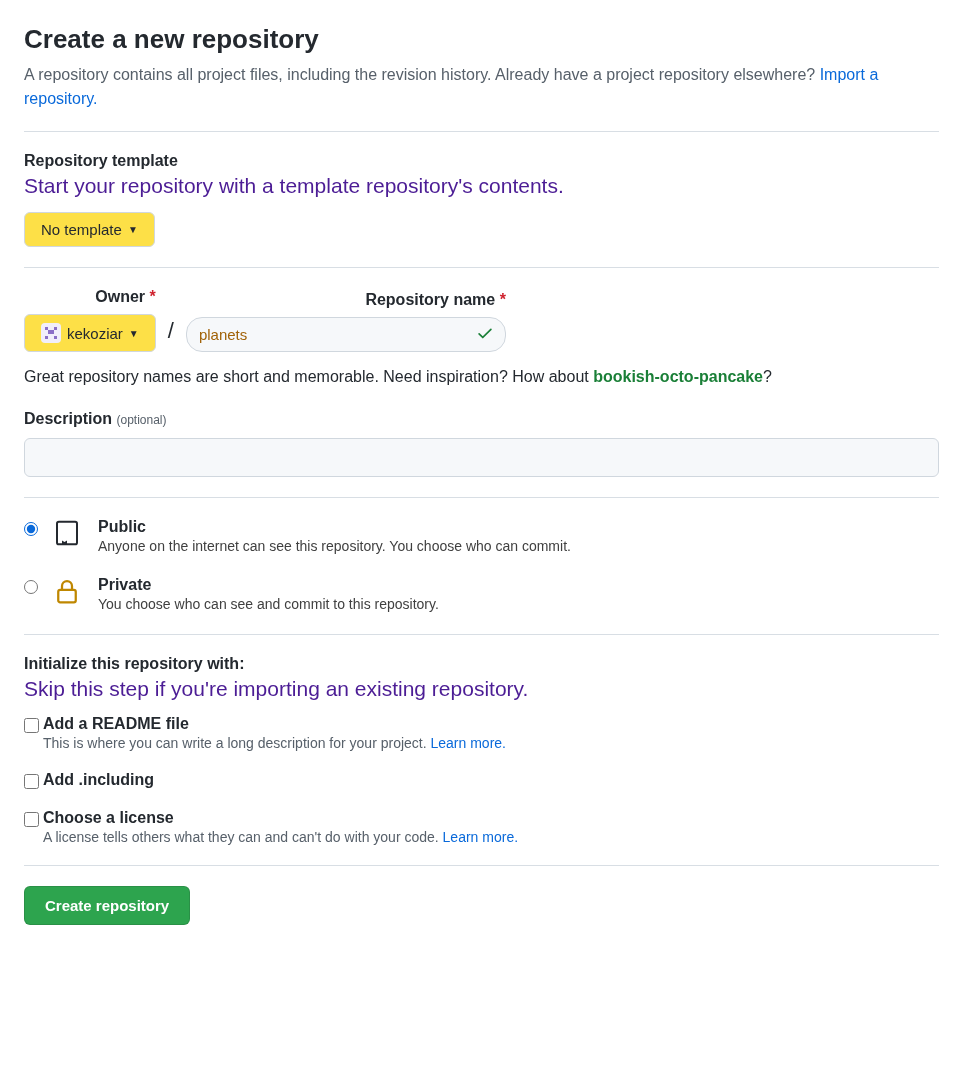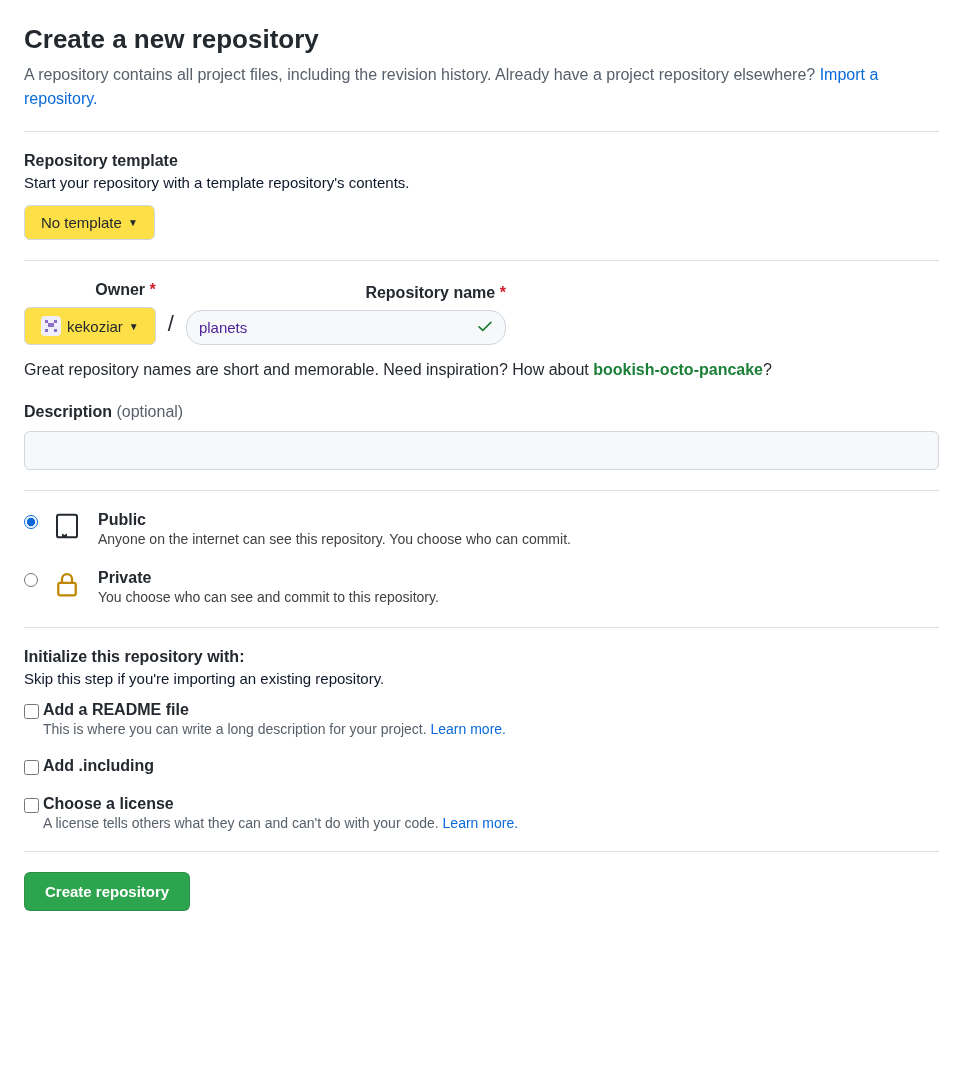--- a/index.html
+++ b/index.html
@@ -8,46 +8,46 @@
   color: #24292f;
   background: #fff;
   padding: 24px;
   max-width: 963px;
 }
 h1 { font-size: 26px; font-weight: 600; margin-bottom: 8px; }
 .subhead { font-size: 16px; color: #57606a; line-height: 1.5; margin-bottom: 18px; }
 .subhead a { color: #0969da; text-decoration: none; }
 hr { border: none; border-top: 1px solid #d8dee4; margin: 20px 0; }
 .section-label { font-size: 16px; font-weight: 600; margin-bottom: 4px; }
-.section-desc { font-size: 15px; color: #0f172a; margin-bottom: 14px; }
+.section-desc { font-size: 21px; color: #4c1d95; margin-bottom: 14px; }
 .required { color: #cf222e; font-weight: 600; }
 .btn-select {
   display: inline-flex; align-items: center;
   padding: 8px 16px;
   font-size: 15px; font-weight: 500;
   color: #24292f; background: #fde047;
   border: 1px solid #d0d7de; border-radius: 6px;
   cursor: pointer; gap: 6px;
 }
 .caret { font-size: 10px; color: #24292f; }
 .row-owner { display: flex; align-items: flex-end; gap: 12px; flex-wrap: wrap; }
 .field-group { display: flex; flex-direction: column; align-items: flex-end; }
 .field-label { font-size: 16px; font-weight: 600; margin-bottom: 8px; }
 .slash { font-size: 22px; color: #24292f; padding-bottom: 8px; }
 .text-input {
   font-size: 15px; padding: 8px 12px;
   border: 1px solid #d0d7de; border-radius: 16px;
-  background: #f6f8fa; color: #4c1d95;
+  background: #f6f8fa; color: #a16207;
 }
 .repo-name-wrap { position: relative; display: inline-block; }
 .repo-name-wrap .check { position: absolute; right: 12px; top: 50%; transform: translateY(-50%); color: #1a7f37; }
 .hint { font-size: 16px; color: #24292f; margin-top: 16px; }
 .hint .suggest { color: #1a7f37; font-weight: 600; }
 .desc-label { font-size: 16px; font-weight: 600; margin-top: 24px; margin-bottom: 10px; }
-.desc-label .opt { font-weight: 400; font-size: 16px; color: #57606a; }
+.desc-label .opt { font-weight: 400; font-size: 12px; color: #57606a; }
 .desc-input {
   width: 100%; font-size: 15px; padding: 10px 12px;
   border: 1px solid #d0d7de; border-radius: 6px; background: #f6f8fa;
 }
 .radio-row { display: flex; align-items: flex-start; gap: 14px; margin-bottom: 22px; }
 .radio-row input[type=radio] { margin-top: 4px; accent-color: #0969da; width: 14px; height: 14px; }
 .radio-icon { width: 32px; height: 32px; flex-shrink: 0; }
 .radio-text .title { font-size: 16px; font-weight: 600; }
 .radio-text .desc { font-size: 14px; color: #404040; margin-top: 2px; }
 .check-row { display: flex; align-items: flex-start; gap: 4px; margin-bottom: 20px; }

